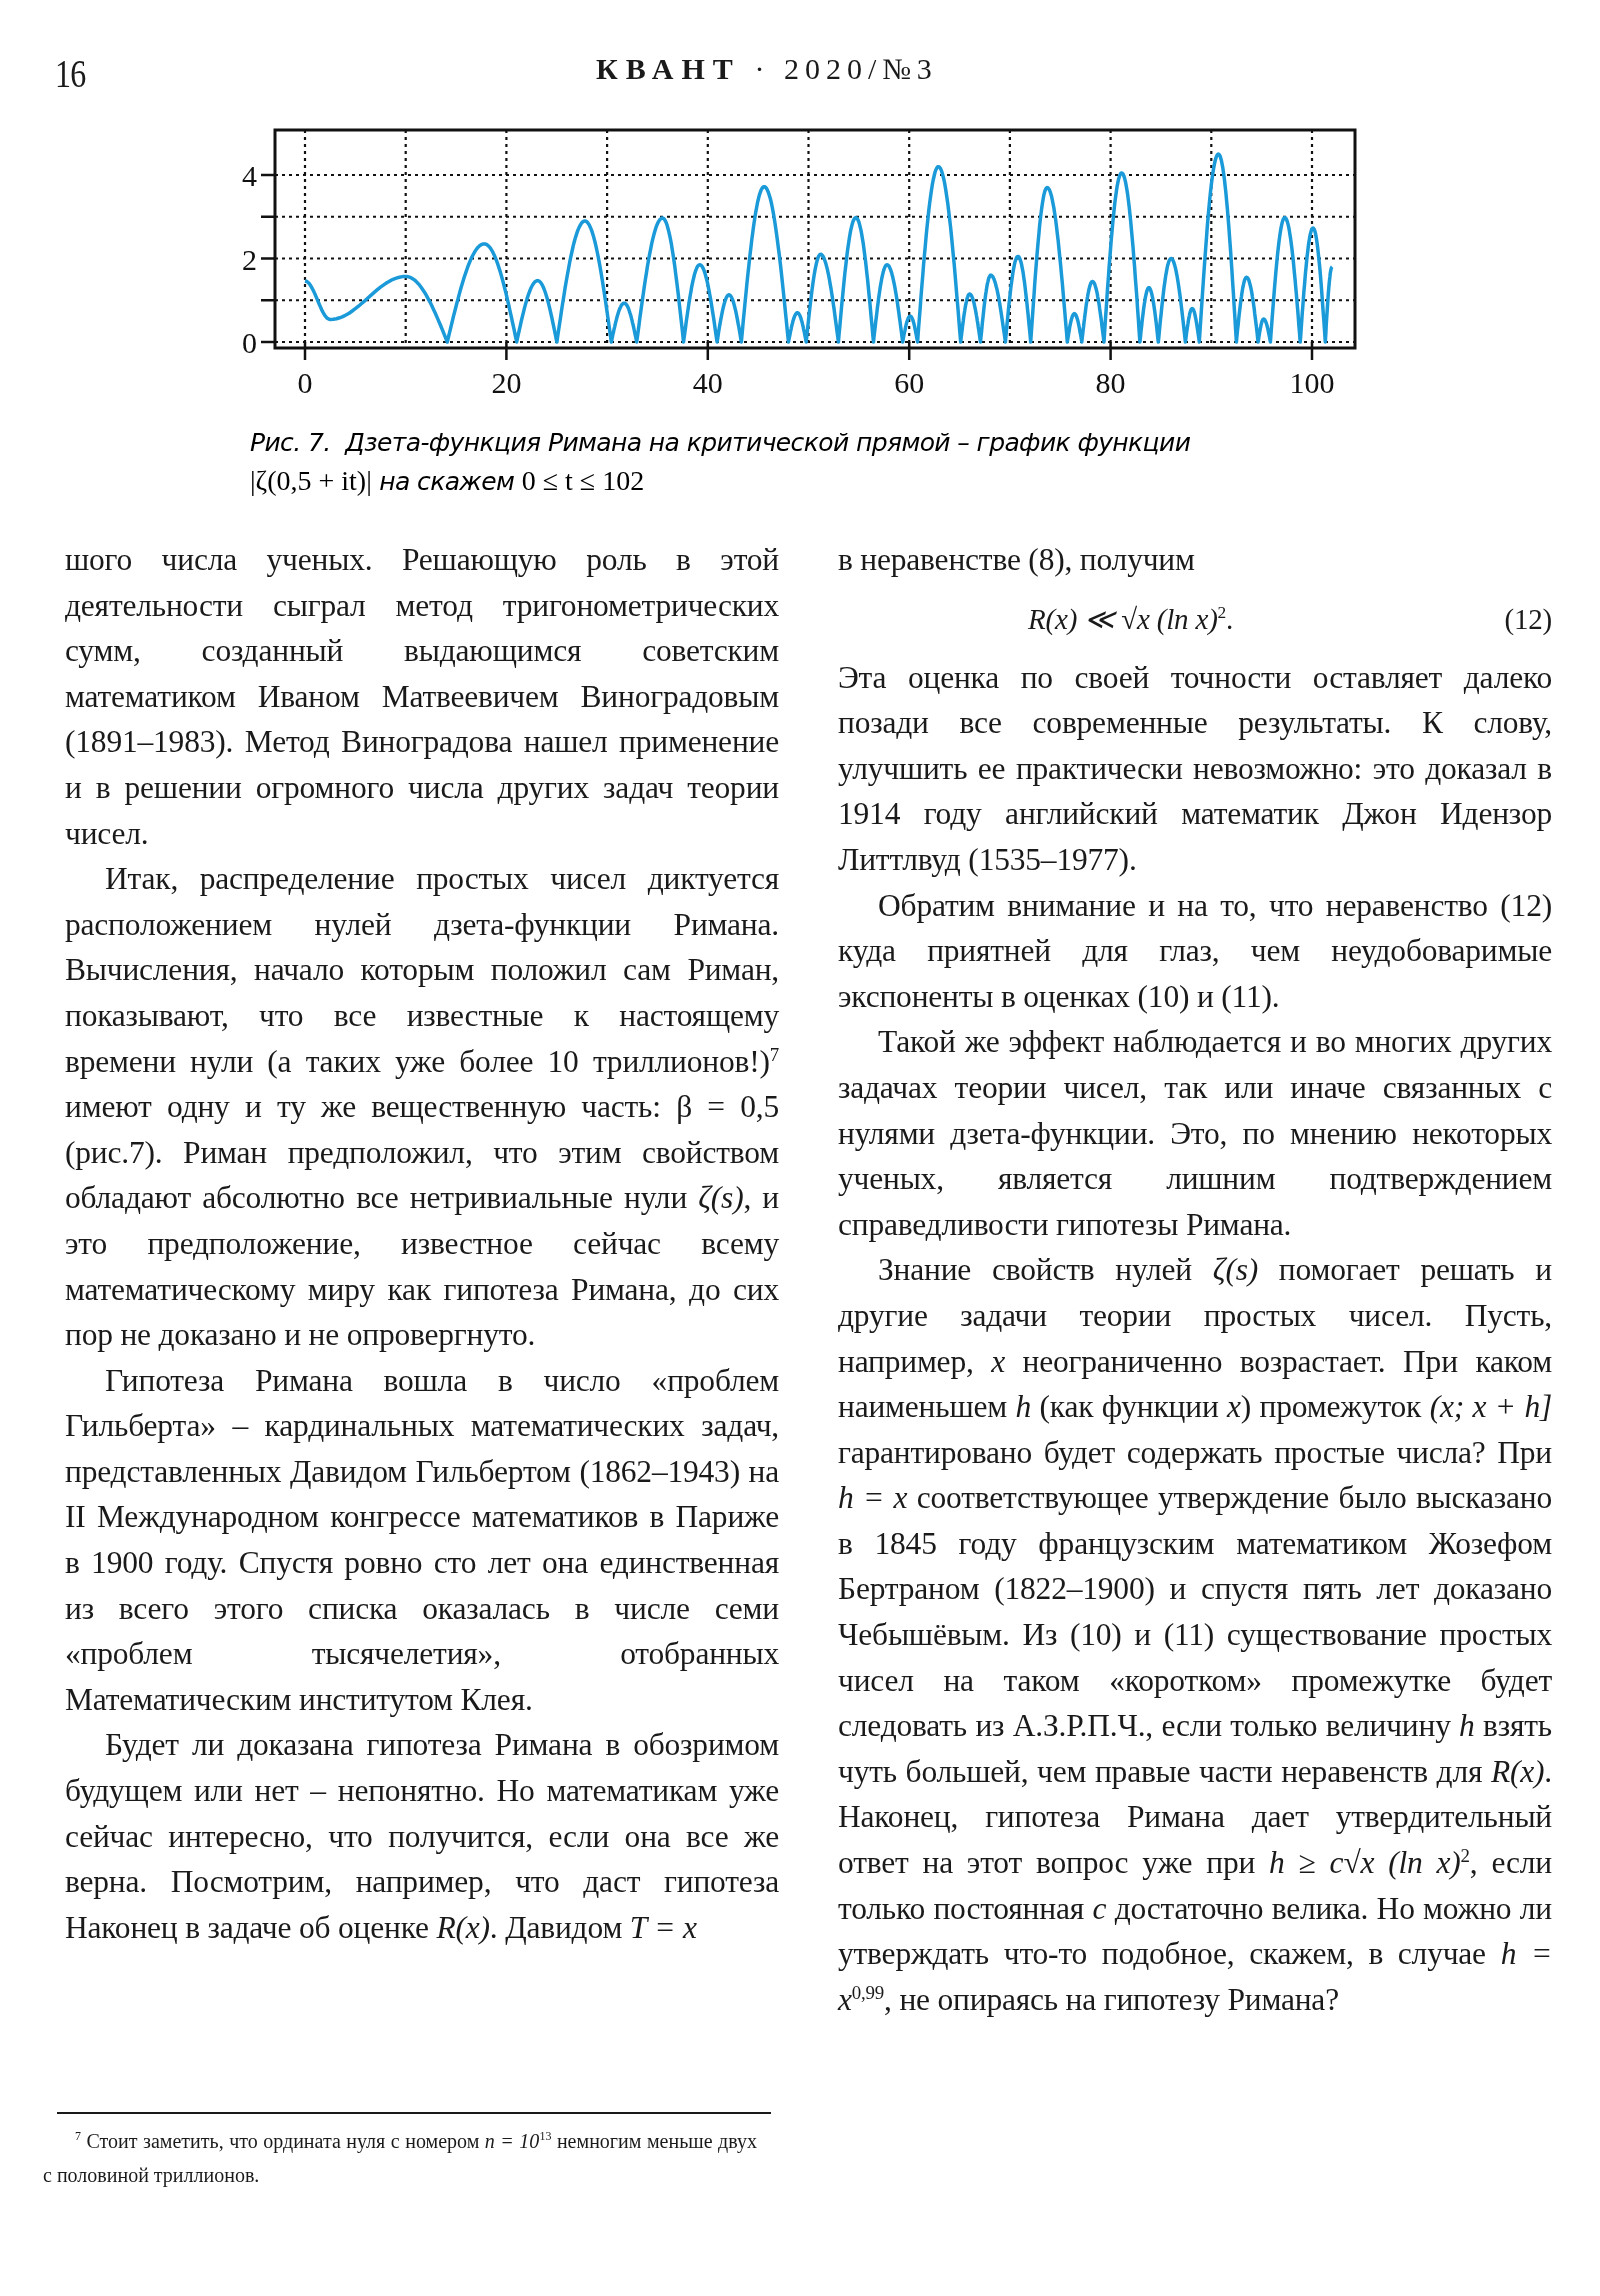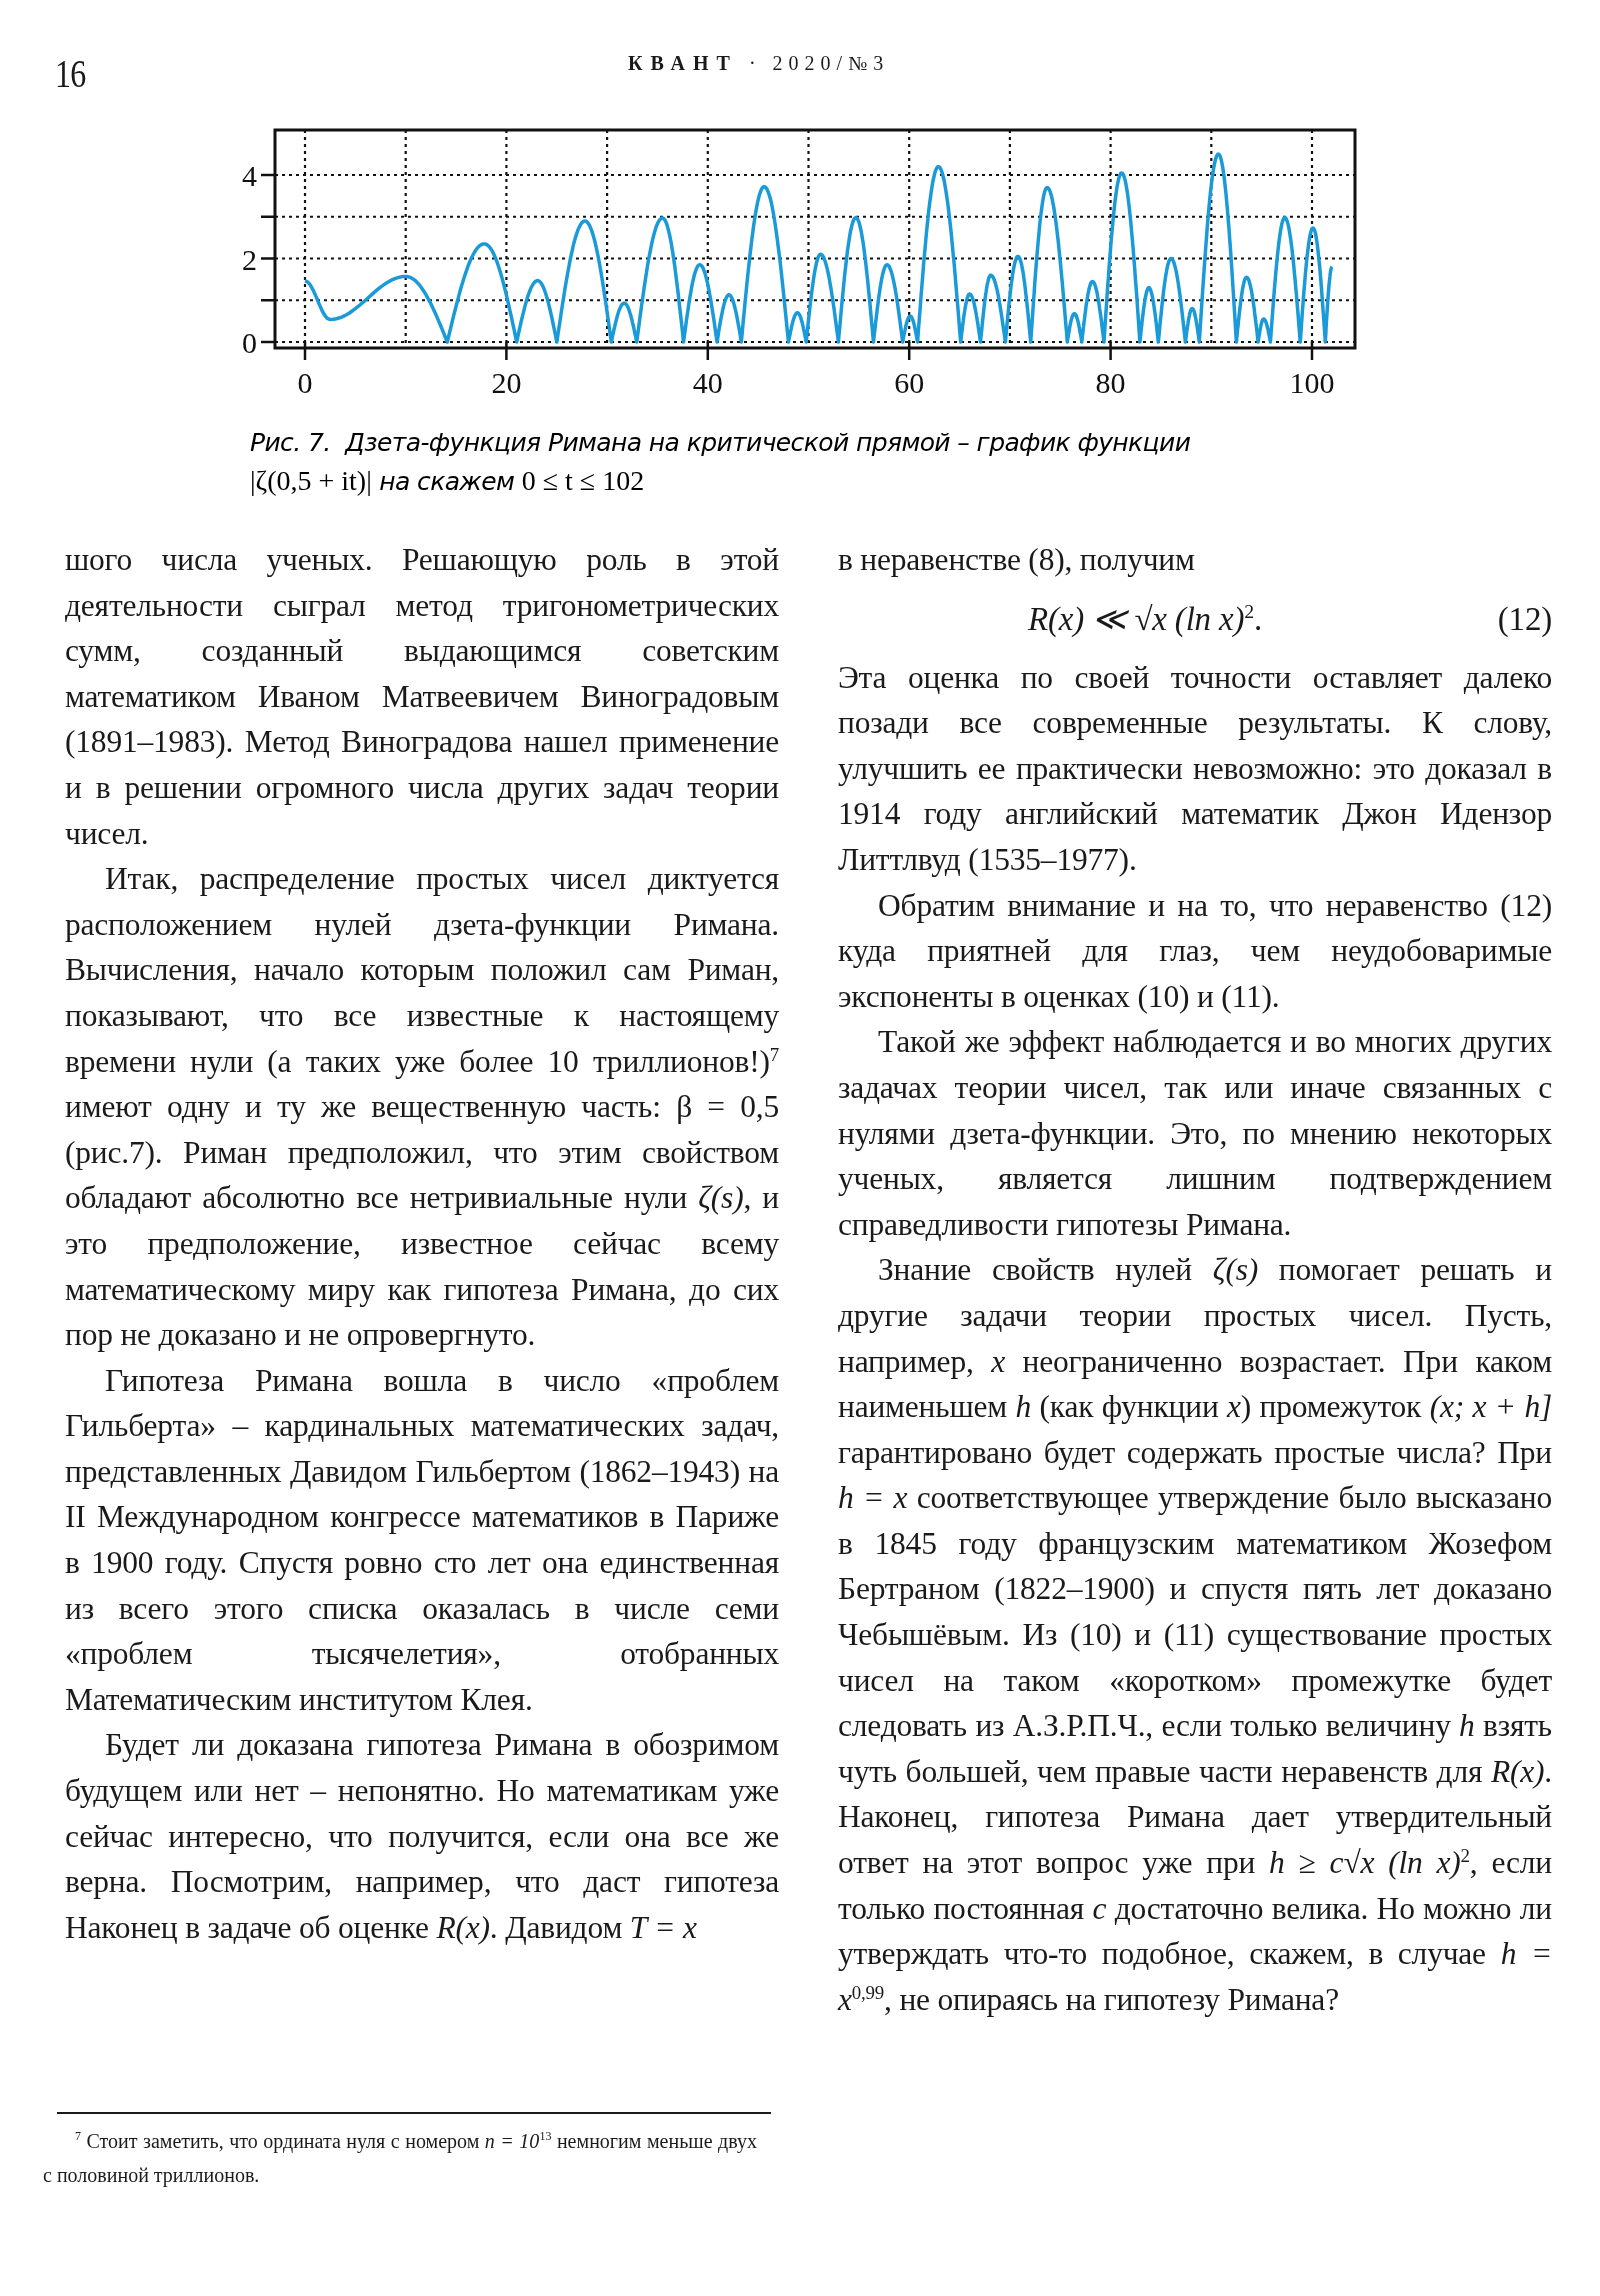--- a/index.html
+++ b/index.html
@@ -1,29 +1,29 @@
 <!DOCTYPE html>
 <html><head>
 <meta charset="utf-8">
 <style>
   html, body { margin: 0; padding: 0; background: #ffffff; }
   body { width: 1600px; height: 2296px; position: relative; overflow: hidden;
          font-family: "Liberation Serif", "DejaVu Serif", serif; color: #1a1a1a; }
   .page-number { position: absolute; left: 55px; top: 50px; font-size: 40px; font-family: "Liberation Serif", serif; letter-spacing: -1px; transform: scaleX(0.8); transform-origin: left top; }
-  .running-head { position: absolute; left: 628px; top: 52px; font-size: 20px; letter-spacing: 6px; }
+  .running-head { position: absolute; left: 596px; top: 52px; font-size: 30px; letter-spacing: 6px; }
   .running-head .mag { font-weight: bold; letter-spacing: 8px; }
   .chart-wrap { position: absolute; left: 230px; top: 115px; width: 1140px; height: 290px; }
   .caption { position: absolute; left: 250px; top: 424px; width: 1120px; font-family: "DejaVu Sans", sans-serif; font-style: italic; font-size: 25px; line-height: 38px; color: #000000; letter-spacing: -0.6px; }
   .caption .math { font-family: "Liberation Serif", serif; font-style: normal; font-size: 28px; letter-spacing: 0; }
   .col { position: absolute; top: 537px; width: 714px; font-size: 31.5px; line-height: 45.6px; text-align: justify; letter-spacing: -0.2px; }
   .col-left { left: 65px; }
   .col-right { left: 838px; }
   .col p { margin: 0; text-indent: 40px; }
   .col p.noindent { text-indent: 0; }
-  .formula { display: flex; justify-content: space-between; padding-left: 190px; height: 72px; line-height: 72px; font-size: 33px; }
+  .formula { display: flex; justify-content: space-between; padding-left: 190px; height: 72px; line-height: 72px; font-size: 29px; }
   .formula .expr i { font-style: italic; }
   .footnote-rule { position: absolute; left: 57px; top: 2112px; width: 714px; height: 2px; background: #1a1a1a; }
   .footnote { position: absolute; left: 43px; top: 2124px; width: 714px; font-size: 20px; line-height: 34px; text-align: justify; }
   .footnote p { margin: 0; text-indent: 32px; }
   sup { font-size: 60%; line-height: 0; }
   i.m { font-style: italic; }
 </style>
 </head>
 <body>
 

